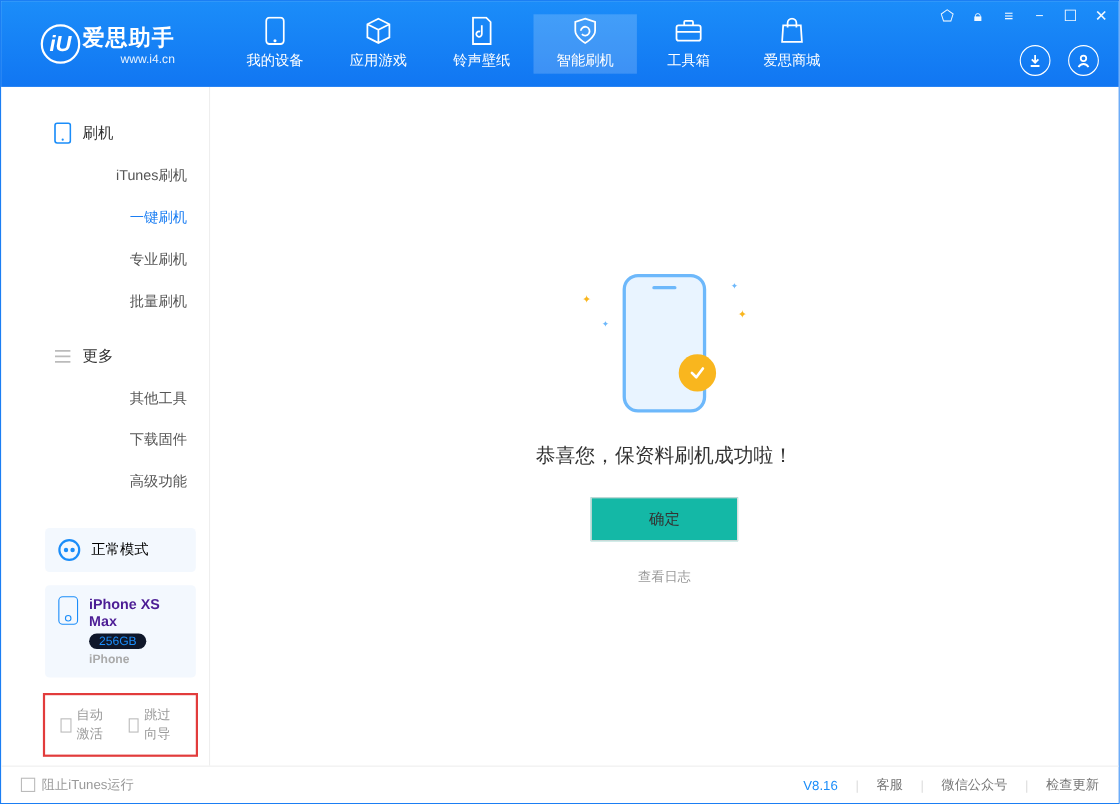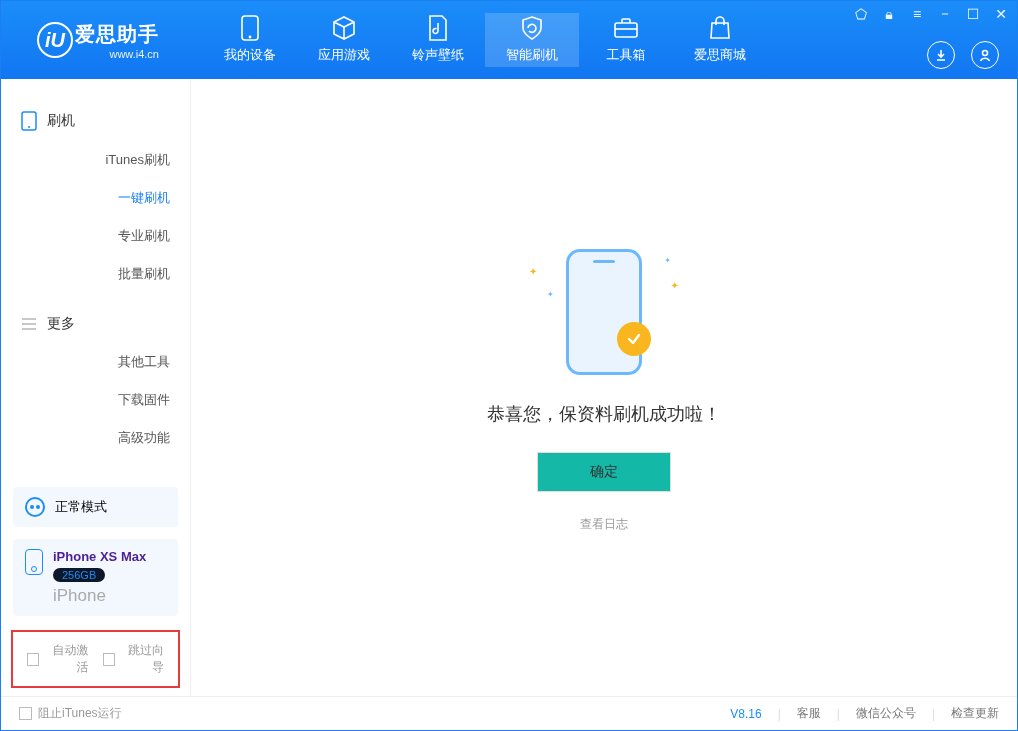--- a/index.html
+++ b/index.html
@@ -13,39 +13,39 @@
 .logo-url{font-size:11px;opacity:.9;}
 .nav{display:flex;margin-left:8px;}
 .nav-item{width:94px;display:flex;flex-direction:column;align-items:center;justify-content:center;height:54px;font-size:13px;cursor:pointer;gap:6px;}
 .nav-item.active{background:rgba(255,255,255,0.18);}
 .nav-icon{height:24px;display:flex;align-items:center;justify-content:center;}
 .win-controls-top{position:absolute;right:6px;top:4px;display:flex;align-items:center;gap:8px;font-size:14px;}
 .win-controls-top span{width:20px;text-align:center;cursor:pointer;opacity:.95;}
 .win-controls-bottom{position:absolute;right:18px;bottom:10px;display:flex;gap:16px;}
 .ring-btn{width:28px;height:28px;border:1.6px solid #fff;border-radius:50%;display:flex;align-items:center;justify-content:center;cursor:pointer;}
 .body{flex:1;display:flex;min-height:0;}
-.sidebar{width:190px;border-right:1px solid #eee;display:flex;flex-direction:column;padding-top:16px;}
+.sidebar{width:190px;border-right:1px solid #eee;display:flex;flex-direction:column;padding-top:16px;padding-left:28px;}
 .side-section{padding:6px 0;}
 .side-head{display:flex;align-items:center;gap:10px;padding:10px 20px;font-size:14px;color:#333;font-weight:500;}
 .side-sub{padding:10px 20px 10px 54px;font-size:13px;color:#555;cursor:pointer;text-align:right;}
 .side-sub.active{color:#1b7ef3;}
 .sidebar-spacer{flex:1;}
 .mode-card,.device-card{margin:6px 12px;background:#f3f8fe;border-radius:4px;padding:10px 12px;display:flex;align-items:center;gap:10px;font-size:13px;}
 .mode-icon{width:20px;height:20px;border:2px solid #1b8df9;border-radius:50%;display:flex;align-items:center;justify-content:center;}
 .mode-dots{display:flex;gap:2px;}
 .mode-dots span{width:4px;height:4px;background:#1b8df9;border-radius:50%;}
 .device-card{flex-direction:row;align-items:flex-start;}
 .device-info{display:flex;flex-direction:column;gap:4px;}
 .device-name{font-weight:bold;color:#4c1d95;font-size:13px;}
 .device-cap{font-size:11px;color:#1b8df9;background:#0f172a;border-radius:10px;padding:1px 9px;width:fit-content;}
-.device-type{font-size:17px;color:#aaa;}
+.device-type{font-size:11px;color:#aaa;font-weight:bold;}
 .phone-glyph{width:18px;height:26px;border:1.8px solid #1b8df9;border-radius:4px;position:relative;flex-shrink:0;}
 .phone-glyph::after{content:"";position:absolute;bottom:2px;left:50%;transform:translateX(-50%);width:4px;height:4px;border:1px solid #1b8df9;border-radius:50%;}
 .checkbox-row{display:flex;align-items:center;gap:14px;padding:10px 14px;border:2px solid #e23c3c;margin:8px 10px 8px 10px;}
-.cb{display:flex;align-items:center;gap:5px;font-size:12px;color:#999;cursor:pointer;text-align:right;}
+.cb{display:flex;align-items:center;gap:5px;font-size:12px;color:#999;cursor:pointer;}
 .cb-box{width:13px;height:13px;border:1px solid #bbb;}
 .main{flex:1;display:flex;flex-direction:column;align-items:center;justify-content:center;gap:20px;}
 .phone-illust{position:relative;width:150px;height:140px;display:flex;align-items:center;justify-content:center;}
 .phone-body{width:76px;height:126px;border:3px solid #6db8fb;border-radius:14px;background:#e9f4ff;position:relative;}
 .phone-body::before{content:"";position:absolute;top:8px;left:50%;transform:translateX(-50%);width:22px;height:3px;background:#6db8fb;border-radius:2px;}
 .check-badge{position:absolute;right:28px;bottom:26px;width:34px;height:34px;background:#f9b61e;border-radius:50%;display:flex;align-items:center;justify-content:center;}
 .sparkle{position:absolute;color:#f9b61e;font-size:10px;}
 .s1{left:0;top:24px;}
 .s2{left:18px;top:48px;font-size:8px;color:#6db8fb;}
 .s3{right:8px;top:14px;font-size:8px;color:#6db8fb;}

